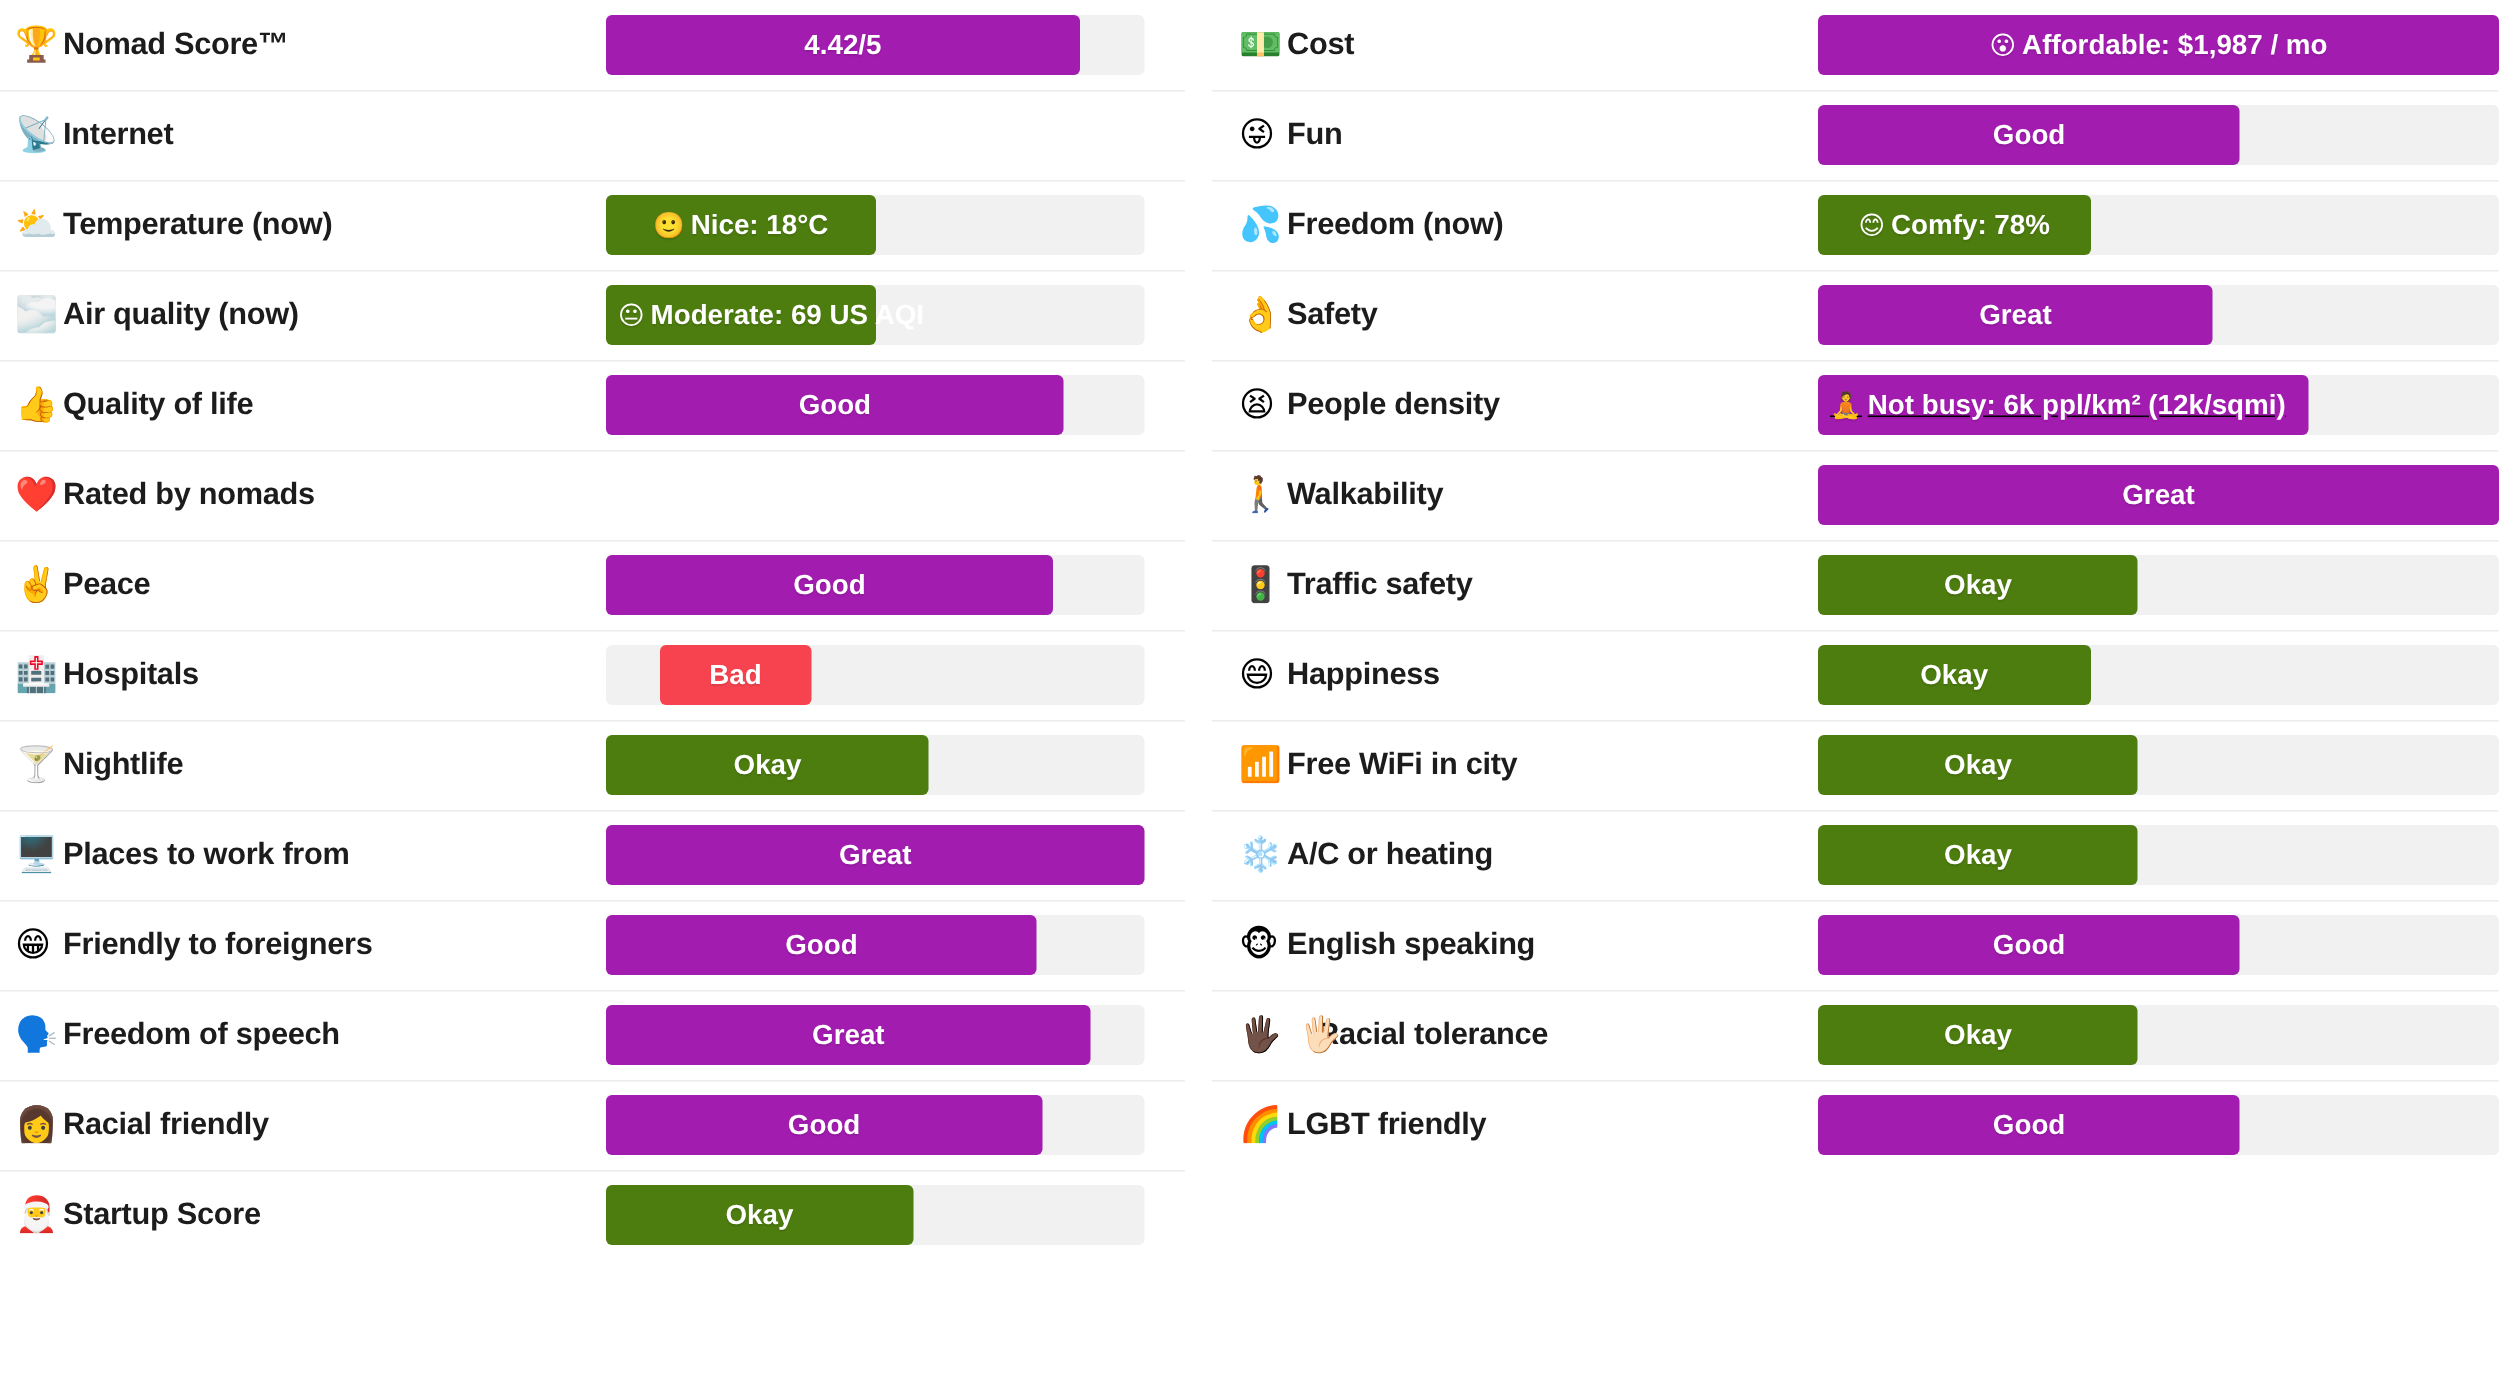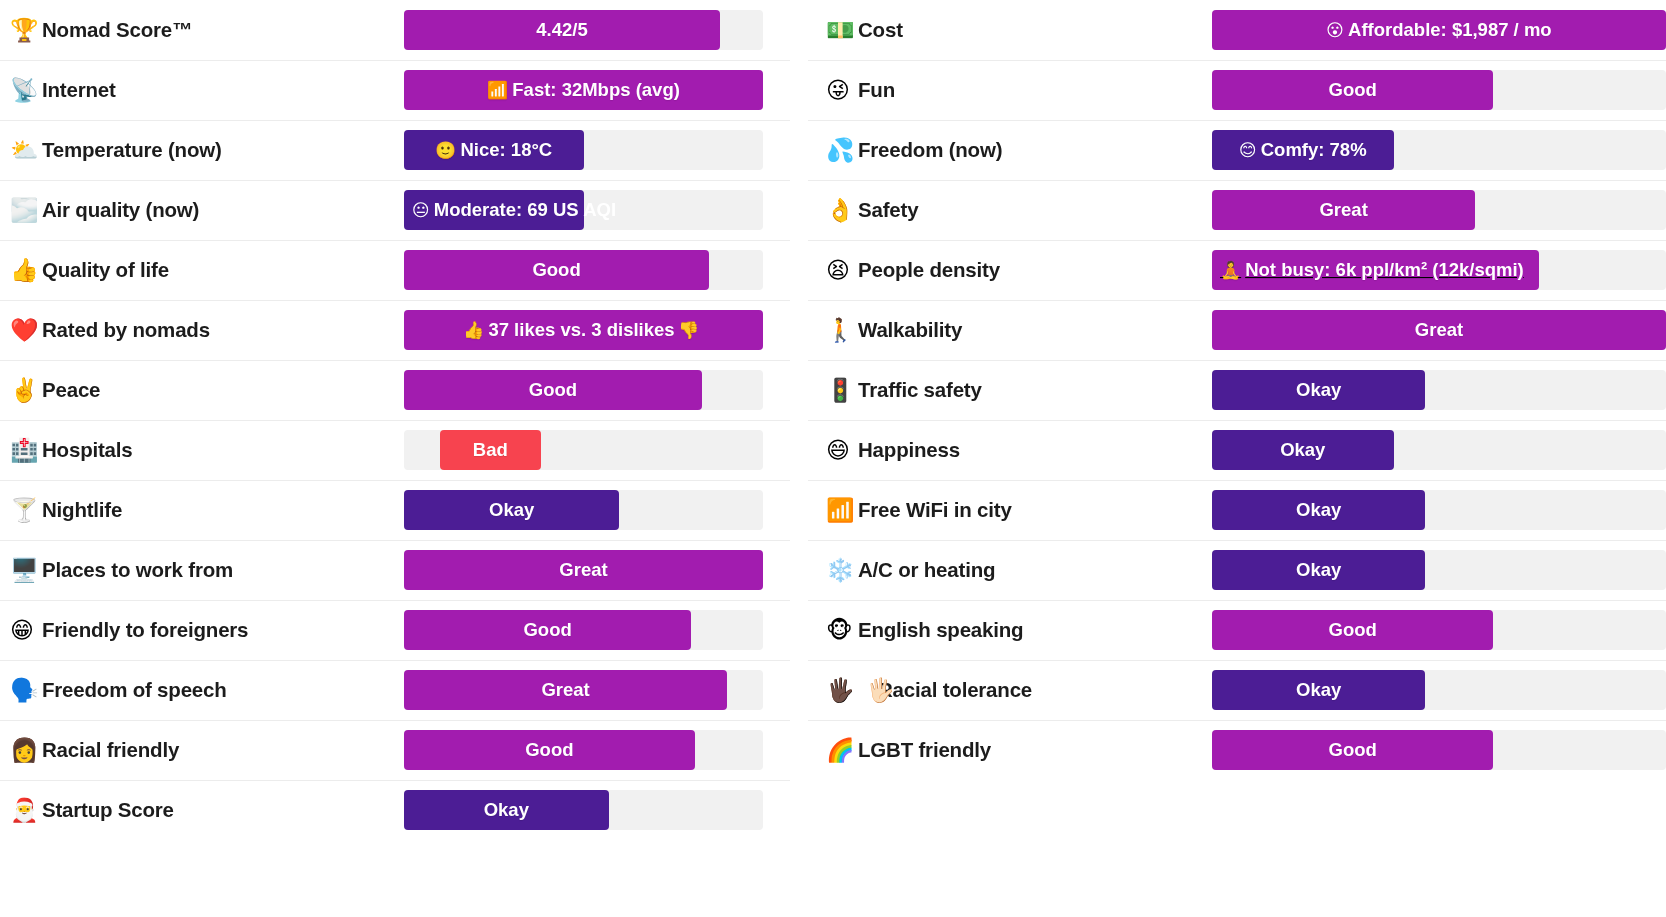--- a/index.html
+++ b/index.html
@@ -88,21 +88,21 @@
     position: absolute;
     left: 0; top: 0; bottom: 0;
     border-radius: 4px;
     display: flex;
     align-items: center;
     justify-content: center;
     overflow: visible;
     z-index: 2;
   }
   .fill.great, .fill.good { background: #a21caf; }
-  .fill.okay             { background: #4c1d95; }
+  .fill.okay             { background: #4d7c0f; }
   .fill.bad              { background: #f7434f; margin-left: 36px; }
 
   .fill-text {
     font-size: 18.5px;
     font-weight: bold;
     color: #ffffff;
     white-space: nowrap;
     text-shadow: 0 1px 1px rgba(0,0,0,0.10);
     position: relative;
     z-index: 3;
@@ -139,25 +139,20 @@
           <div class="fill great" style="width: 88%;">
             <span class="fill-text"><span>4.42/5</span></span>
           </div>
         </div>
       </div>
       <div class="row sep">
         <div class="label-cell">
           <span class="emoji">📡</span>
           <span class="label-text">Internet</span>
         </div>
-        <div class="track">
-          <div class="fill great" style="width: 100%;">
-            <span class="fill-text"><span class="ico">📶</span><span>Fast: 32Mbps (avg)</span></span>
-          </div>
-        </div>
       </div>
       <div class="row sep">
         <div class="label-cell">
           <span class="emoji">⛅</span>
           <span class="label-text">Temperature (now)</span>
         </div>
         <div class="track">
           <div class="fill okay" style="width: 50%;">
             <span class="fill-text"><span class="ico">🙂</span><span>Nice: 18°C</span></span>
           </div>
@@ -182,25 +177,20 @@
         <div class="track">
           <div class="fill good" style="width: 85%;">
             <span class="fill-text"><span>Good</span></span>
           </div>
         </div>
       </div>
       <div class="row sep">
         <div class="label-cell">
           <span class="emoji">❤️</span>
           <span class="label-text">Rated by nomads</span>
-        </div>
-        <div class="track">
-          <div class="fill great" style="width: 100%;">
-            <span class="fill-text"><span class="ico">👍</span><span>37 likes vs.  3 dislikes</span><span class="ico" style="margin-left: 4px;">👎</span></span>
-          </div>
         </div>
       </div>
       <div class="row sep">
         <div class="label-cell">
           <span class="emoji">✌️</span>
           <span class="label-text">Peace</span>
         </div>
         <div class="track">
           <div class="fill good" style="width: 83%;">
             <span class="fill-text"><span>Good</span></span>

